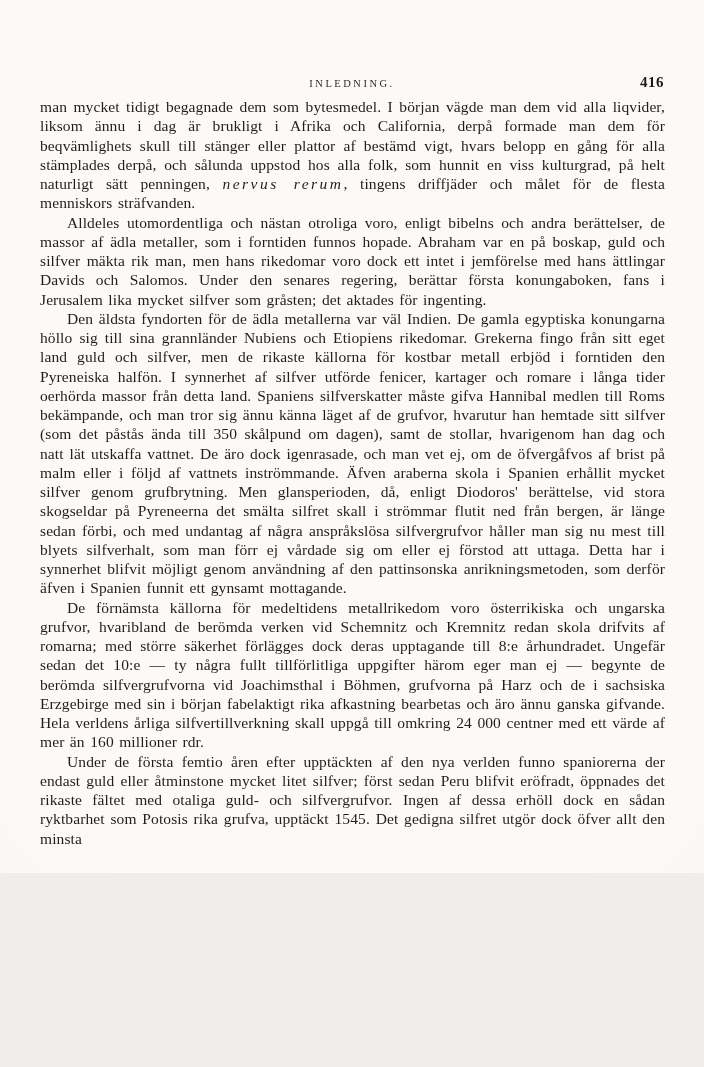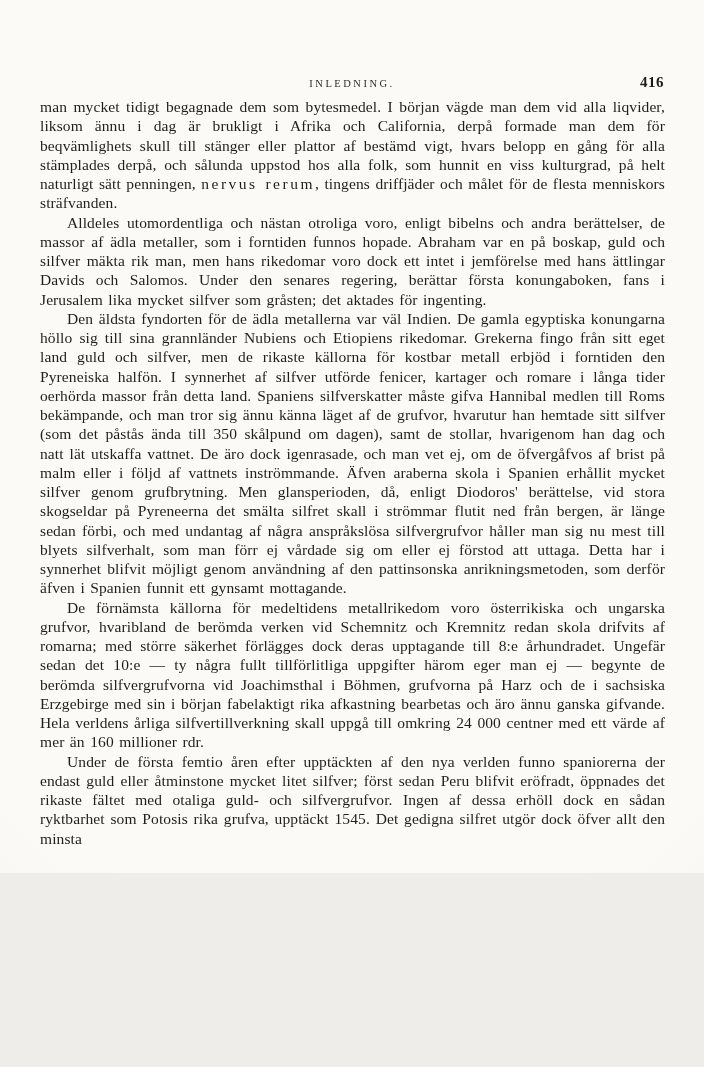--- a/index.html
+++ b/index.html
@@ -58,20 +58,21 @@
   }
   .para {
     margin: 0;
     text-indent: 27px;
   }
   .para.noindent {
     text-indent: 0;
   }
   .spaced {
     letter-spacing: 2.5px;
+    font-style: italic;
   }
 </style>
 </head>
 <body>
 
 <div class="page">
 
   <div class="header">
     <span class="running-title">INLEDNING.</span>
     <span class="page-number">416</span>

